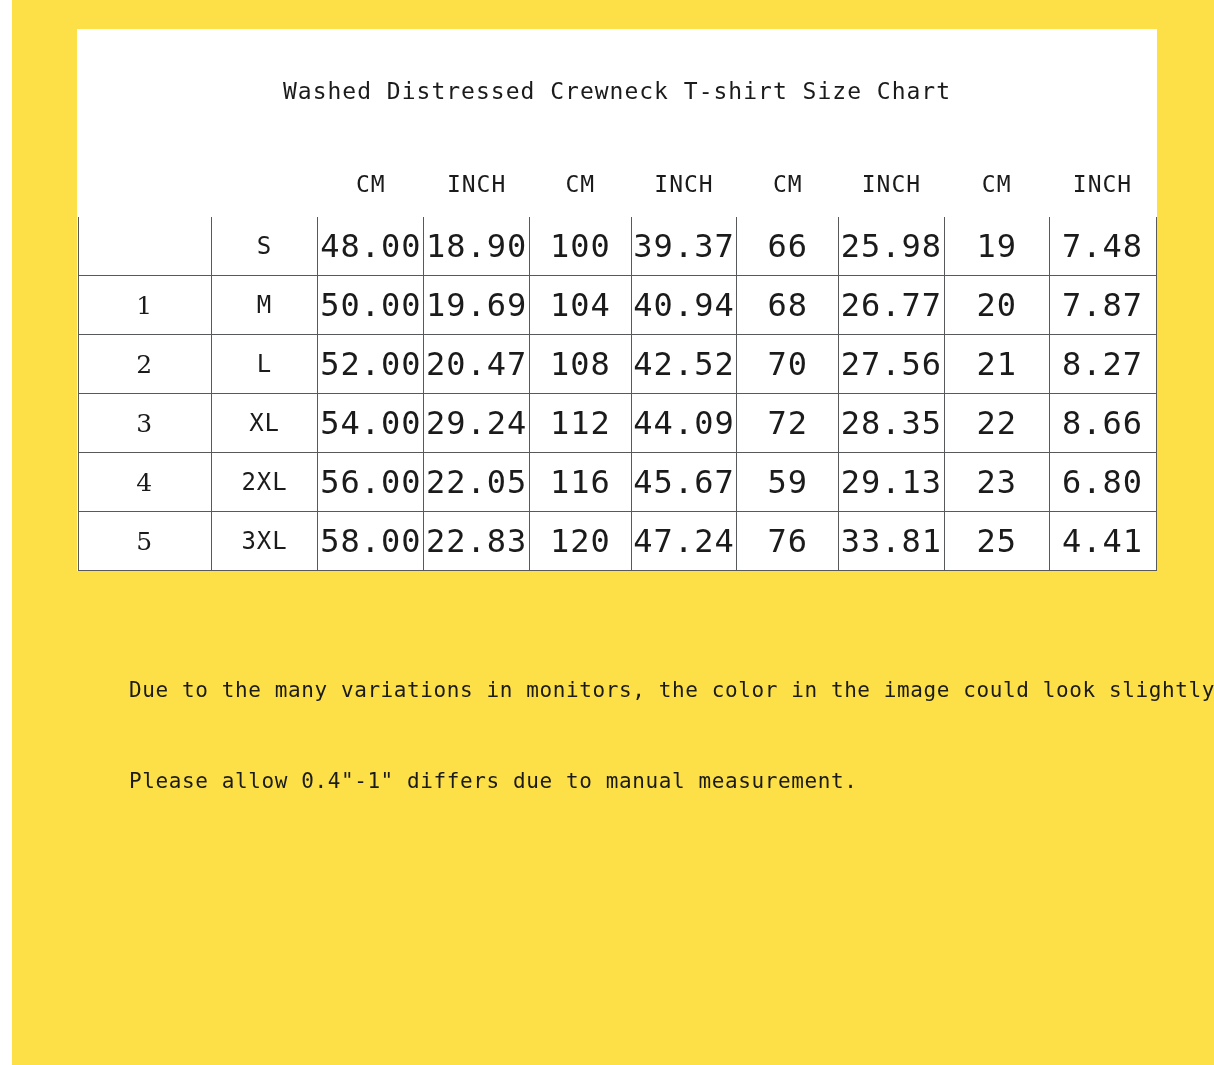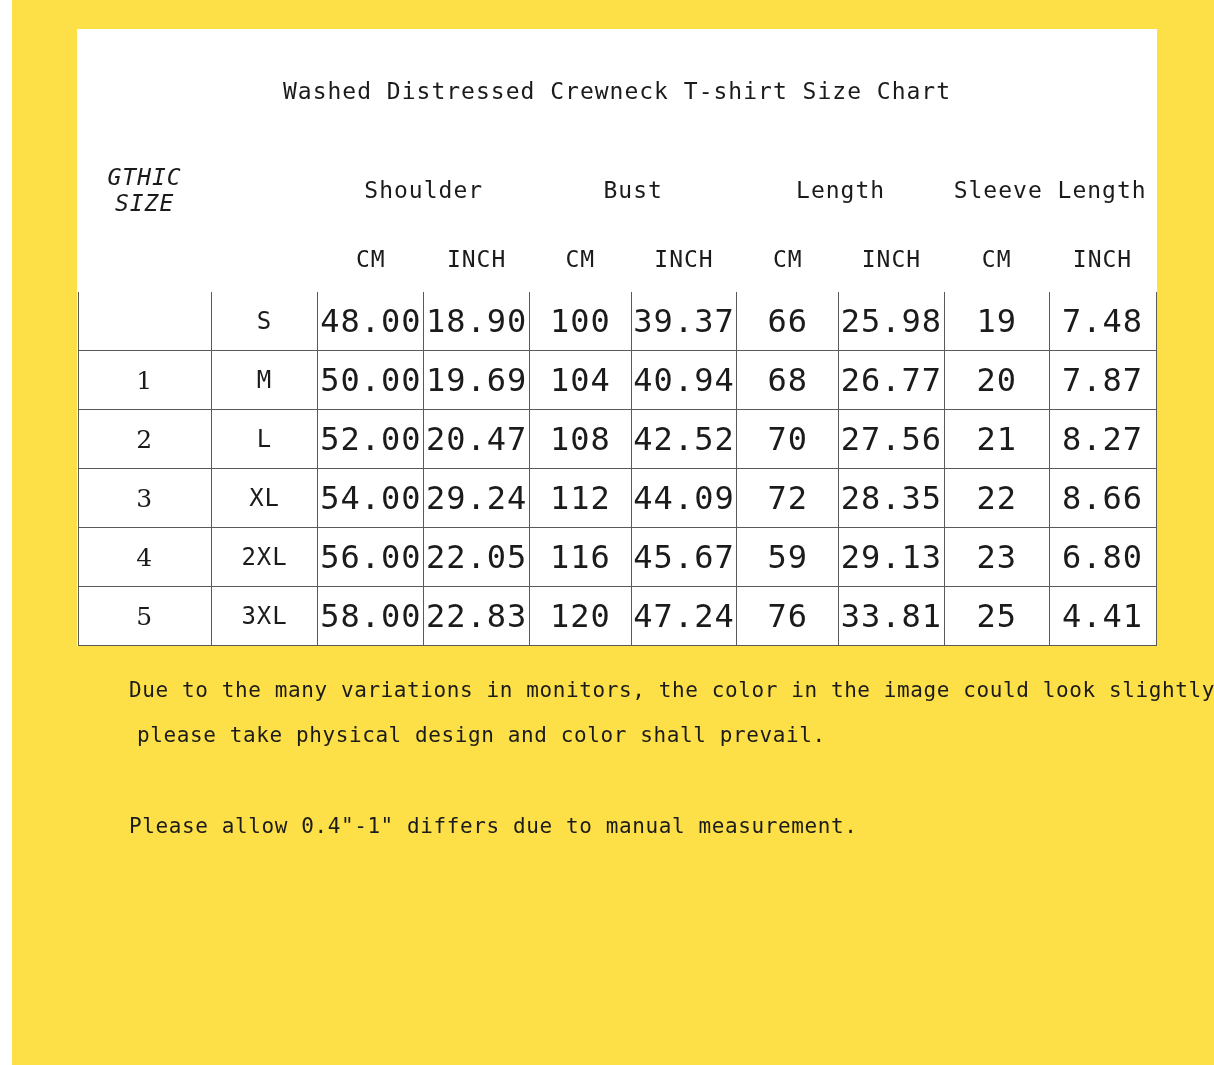--- a/index.html
+++ b/index.html
@@ -128,28 +128,20 @@
         <col style="width:100px">
         <col style="width:104px">
         <col style="width:100px">
         <col style="width:104px">
         <col style="width:103px">
         <col style="width:105px">
       </colgroup>
       <tbody>
         <tr>
           <td class="blue title-cell" colspan="10">Washed Distressed Crewneck T-shirt Size Chart</td>
-        </tr>
-        <tr>
-          <td class="blue group-head gthic">GTHIC SIZE</td>
-          <td class="blue group-head"></td>
-          <td class="blue group-head" colspan="2">Shoulder</td>
-          <td class="blue group-head" colspan="2">Bust</td>
-          <td class="blue group-head" colspan="2">Length</td>
-          <td class="blue group-head" colspan="2">Sleeve Length</td>
         </tr>
         <tr>
           <td class="blue unit-head"></td>
           <td class="blue unit-head"></td>
           <td class="blue unit-head">CM</td>
           <td class="blue unit-head">INCH</td>
           <td class="blue unit-head">CM</td>
           <td class="blue unit-head">INCH</td>
           <td class="blue unit-head">CM</td>
           <td class="blue unit-head">INCH</td>
@@ -228,18 +220,17 @@
           <td>33.81</td>
           <td>25</td>
           <td>4.41</td>
         </tr>
       </tbody>
     </table>
   </div>
 
   <div class="notes">
     <div class="note-line">Due to the many variations in monitors, the color in the image could look slightly different,</div>
-    <div class="note-line indent">please take physical design and color shall prevail.</div>
     <div class="note-gap"></div>
     <div class="note-line">Please allow 0.4"-1" differs due to manual measurement.</div>
   </div>
 
 </div>
 
 </body></html>

